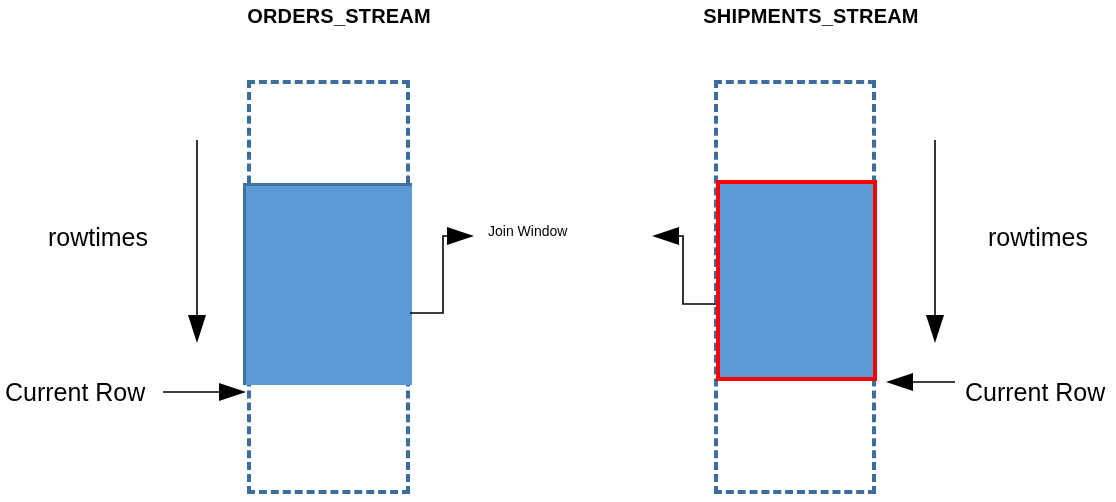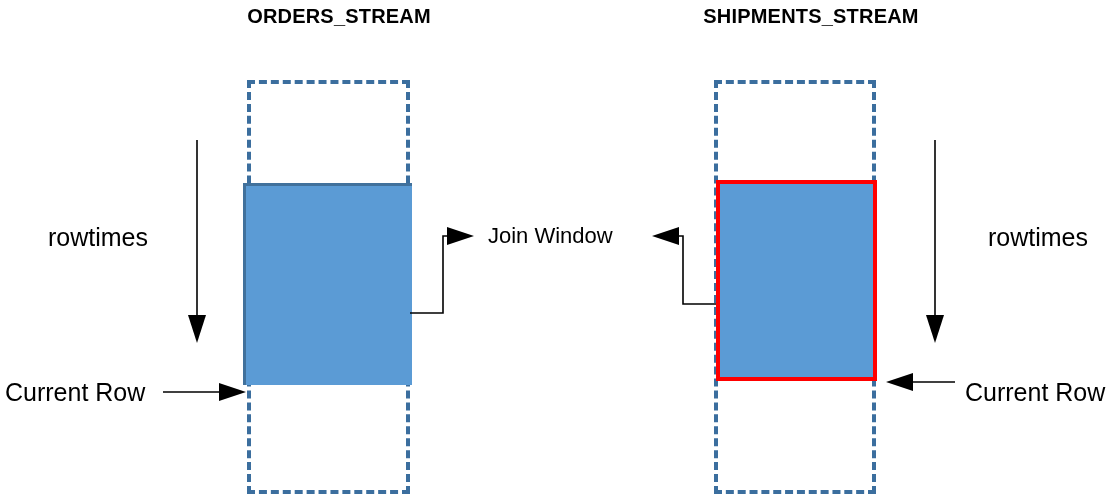--- a/index.html
+++ b/index.html
@@ -77,21 +77,21 @@
   .label {
     position: absolute;
     font-size: 25px;
     color: #000000;
     white-space: nowrap;
   }
   #label-rowtimes-left { left: 48px; top: 223px; }
   #label-rowtimes-right { left: 988px; top: 223px; }
   #label-current-row-left { left: 5px; top: 378px; }
   #label-current-row-right { left: 965px; top: 378px; }
-  #label-join-window { left: 488px; top: 223px; font-size: 22px; }
+  #label-join-window { left: 488px; top: 223px; font-size: 14px; }
 
   svg.overlay {
     position: absolute;
     left: 0;
     top: 0;
     width: 1116px;
     height: 502px;
     pointer-events: none;
   }
   .stroke-line {

